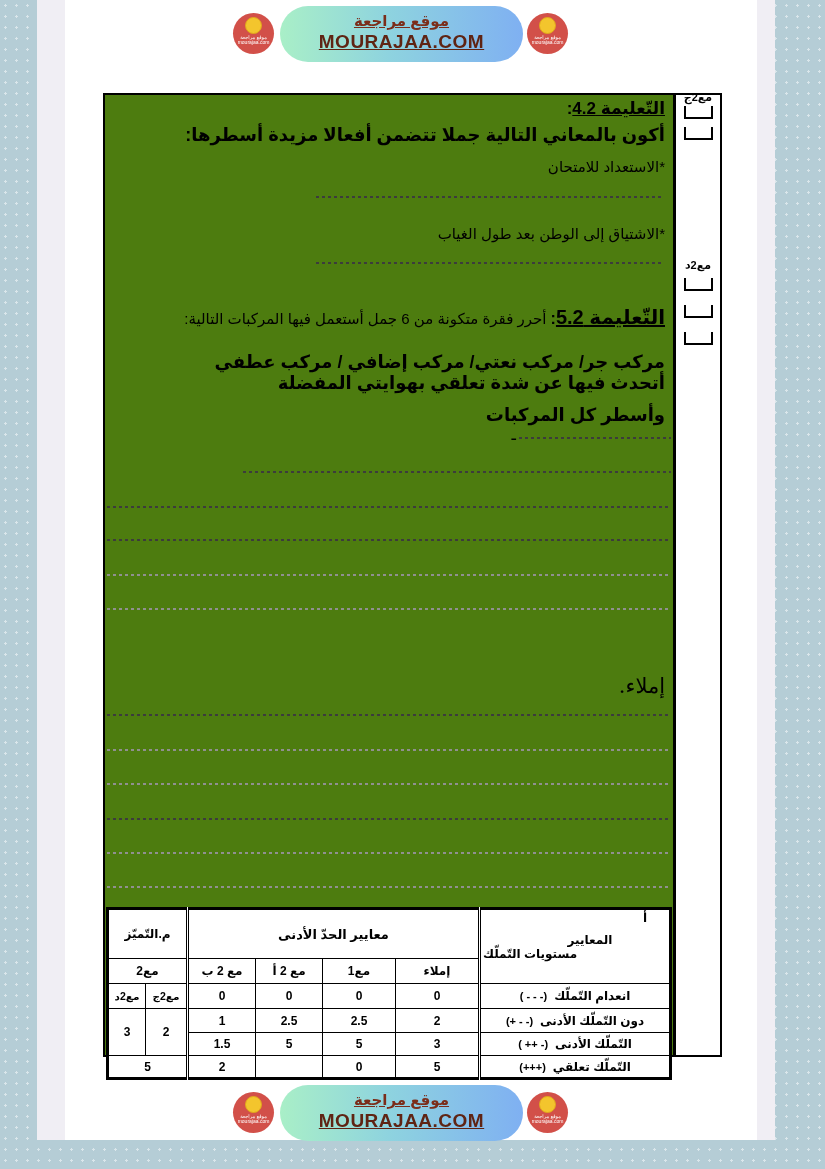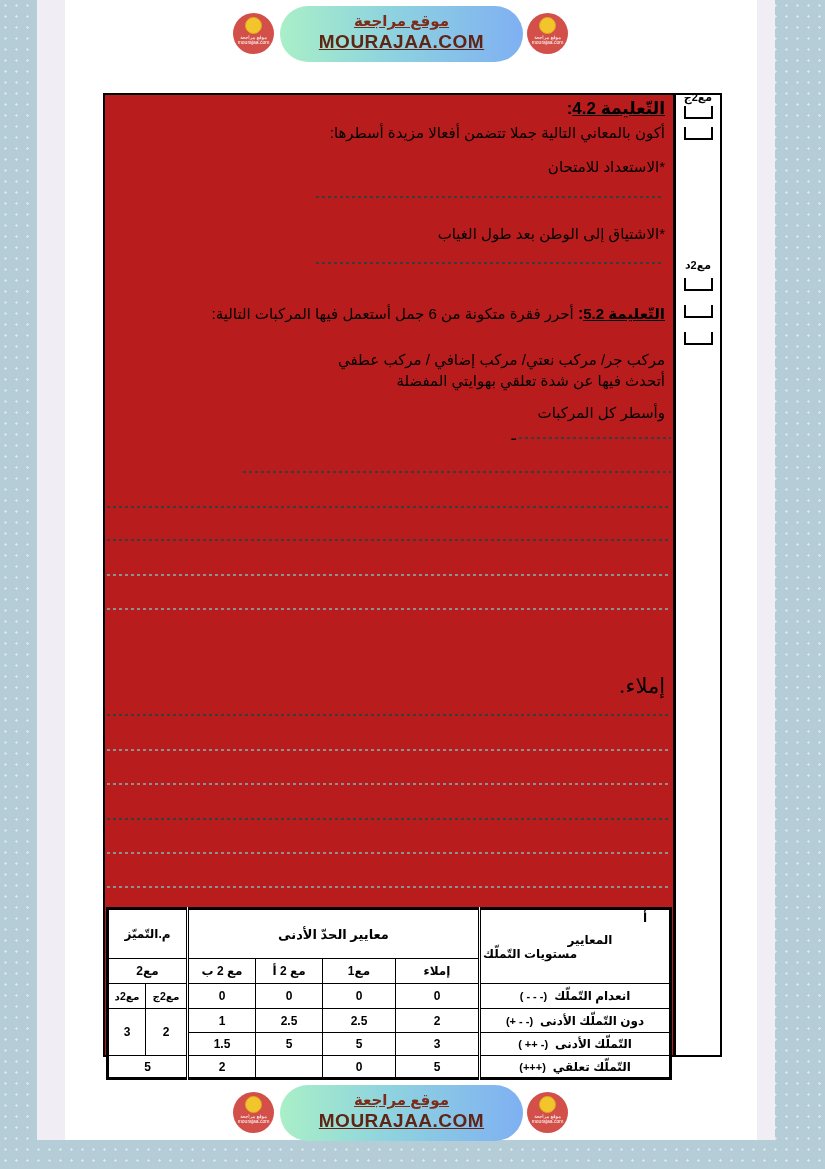--- a/index.html
+++ b/index.html
@@ -45,35 +45,35 @@
   .badge-right{ left:297px; }
   .badge-coin{
     width:17px; height:17px; border-radius:50%; background:#f3c52d;
     margin:4px auto 1px auto; border:1px solid #e0a81c;
   }
   .badge-txt{ display:block; font-size:5px; line-height:5px; color:#fff; direction:rtl; }
 
   
   .main-box{
     position:absolute; left:103px; top:93px; width:572px; height:964px;
-    border:2px solid #000; background:#b91c1c;
+    border:2px solid #000; background:#4d7c0f;
   }
   .margin-strip{
     position:absolute; left:675px; top:93px; width:47px; height:964px;
     border:2px solid #000; border-left:1px solid #000; background:#fff;
   }
   .m-label{ position:absolute; width:100%; text-align:center; font-weight:bold;
             font-size:11px; direction:rtl; }
   .bracket{ position:absolute; left:8px; width:29px; height:13px;
             border-left:2px solid #000; border-right:2px solid #000; border-bottom:2px solid #000; }
 
   .txt{ position:absolute; right:8px; left:8px; direction:rtl; text-align:right; color:#000; }
   .t-title{ font-size:17px; font-weight:bold; }
   .t-title .u{ text-decoration:underline; }
-  .t-bold{ font-size:15px; font-weight:normal; }
+  .t-bold{ font-size:18px; font-weight:bold; }
   .t-reg{ font-size:15px; }
   .imlaa{ font-family:"DejaVu Serif","Liberation Serif",serif; font-size:21px; }
 
   .dotline{ position:absolute; height:3px;
     background-image:repeating-linear-gradient(to right,#3c3c3c 0 3px, rgba(0,0,0,0) 3px 6px);
     background-size:6px 2px; background-repeat:repeat-x; background-position:0 bottom; }
   .faint{ background-image:repeating-linear-gradient(to right,#909090 0 3px, rgba(0,0,0,0) 3px 6px); }
   .dash-mark{ position:absolute; font-size:13px; font-weight:bold; direction:rtl; }
 
   
@@ -136,21 +136,21 @@
   <div class="txt t-title" style="top:3px;">
     <span class="u">التّعليمة 4.2</span><span>:</span>
   </div>
   <div class="txt t-bold" style="top:29px;">أكون بالمعاني التالية جملا تتضمن أفعالا مزيدة أسطرها:</div>
   <div class="txt t-reg" style="top:63px;">*الاستعداد للامتحان</div>
   <div class="dotline" style="top:100px; right:12px; width:345px;"></div>
   <div class="txt t-reg" style="top:130px;">*الاشتياق إلى الوطن بعد طول الغياب</div>
   <div class="dotline" style="top:166px; right:12px; width:345px;"></div>
 
   <div class="txt" style="top:210px; font-size:15px;">
-    <span class="u" style="font-weight:bold; font-size:15px; text-decoration:underline;">التّعليمة 5.2</span><span style="font-weight:bold; font-size:16px;">:</span><span> أحرر فقرة متكونة من 6 جمل أستعمل فيها المركبات التالية:</span>
+    <span class="u" style="font-weight:bold; font-size:20px; text-decoration:underline;">التّعليمة 5.2</span><span style="font-weight:bold; font-size:16px;">:</span><span> أحرر فقرة متكونة من 6 جمل أستعمل فيها المركبات التالية:</span>
   </div>
   <div class="txt t-bold" style="top:256px;">مركب جر/ مركب نعتي/ مركب إضافي / مركب عطفي</div>
   <div class="txt t-bold" style="top:277px;">أتحدث فيها عن شدة تعلقي بهوايتي المفضلة</div>
   <div class="txt t-bold" style="top:309px;">وأسطر كل المركبات</div>
 
   <div class="dash-mark" style="top:333px; right:157px;">ـ</div>
   <div class="dotline" style="top:341px; right:2px; width:152px;"></div>
   <div class="dotline" style="top:375px; right:2px; width:428px;"></div>
   <div class="dotline" style="top:410px; right:2px; left:2px;"></div>
   <div class="dotline" style="top:443px; right:2px; left:2px;"></div>

